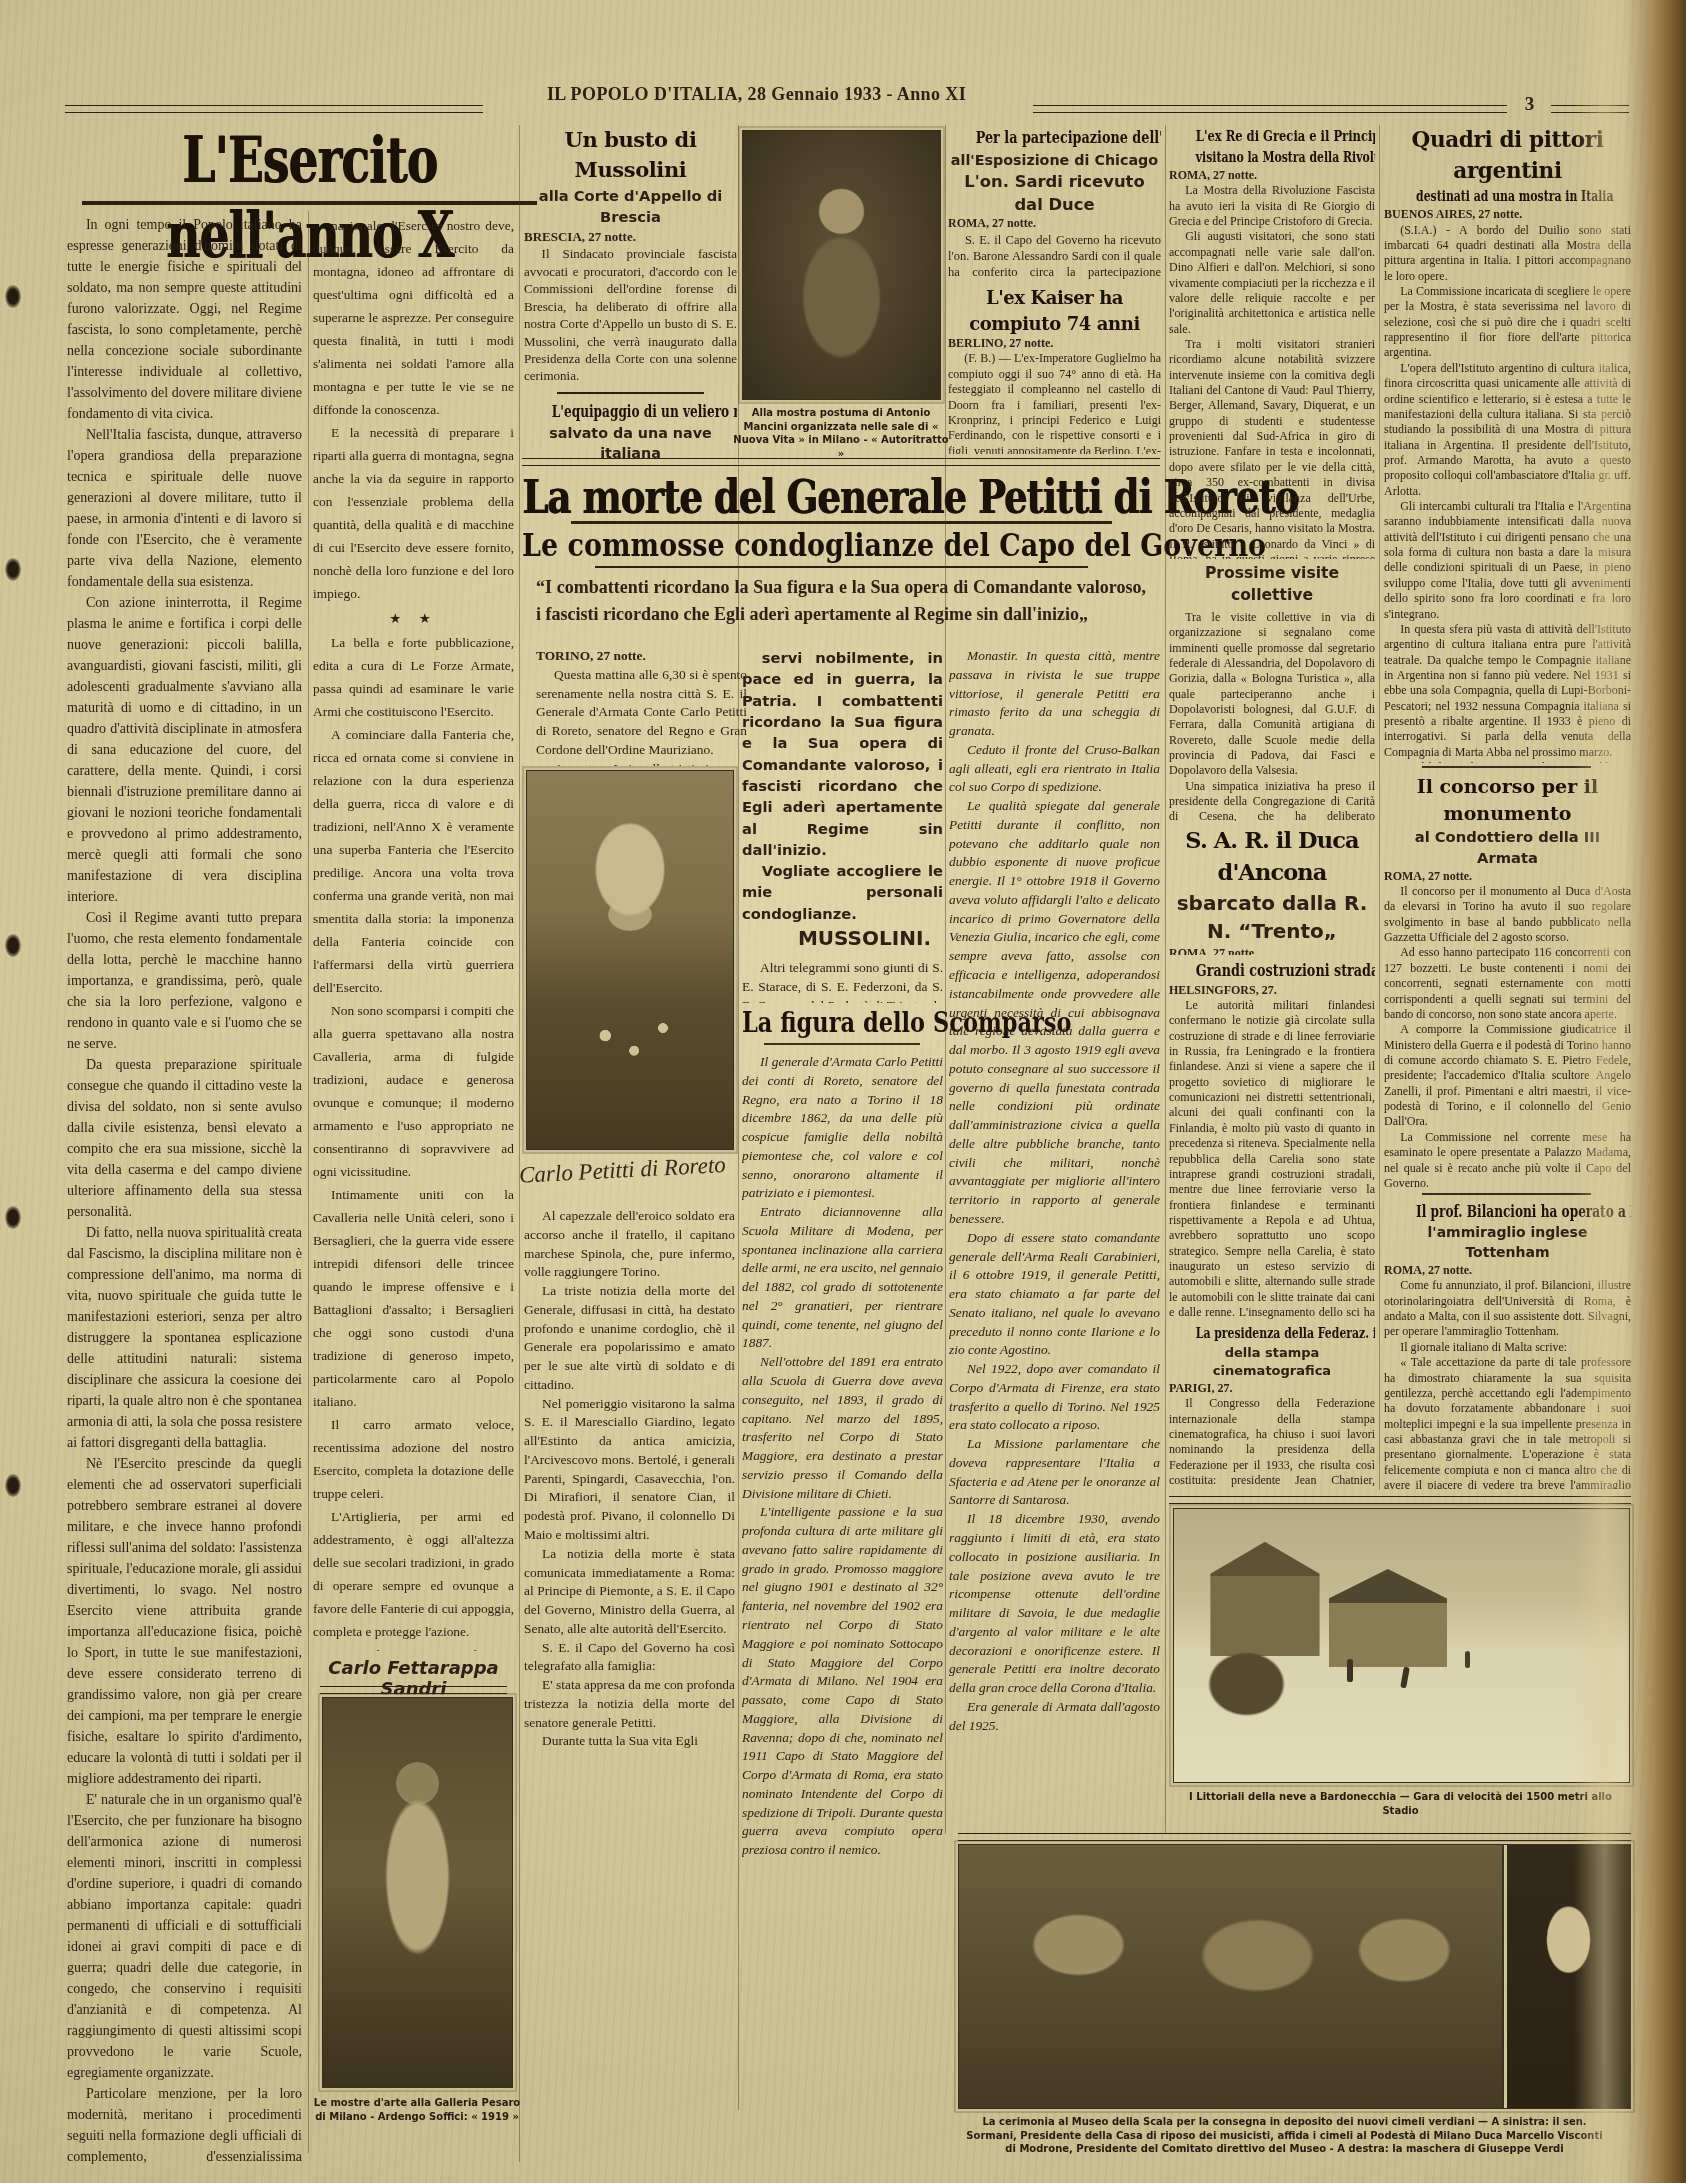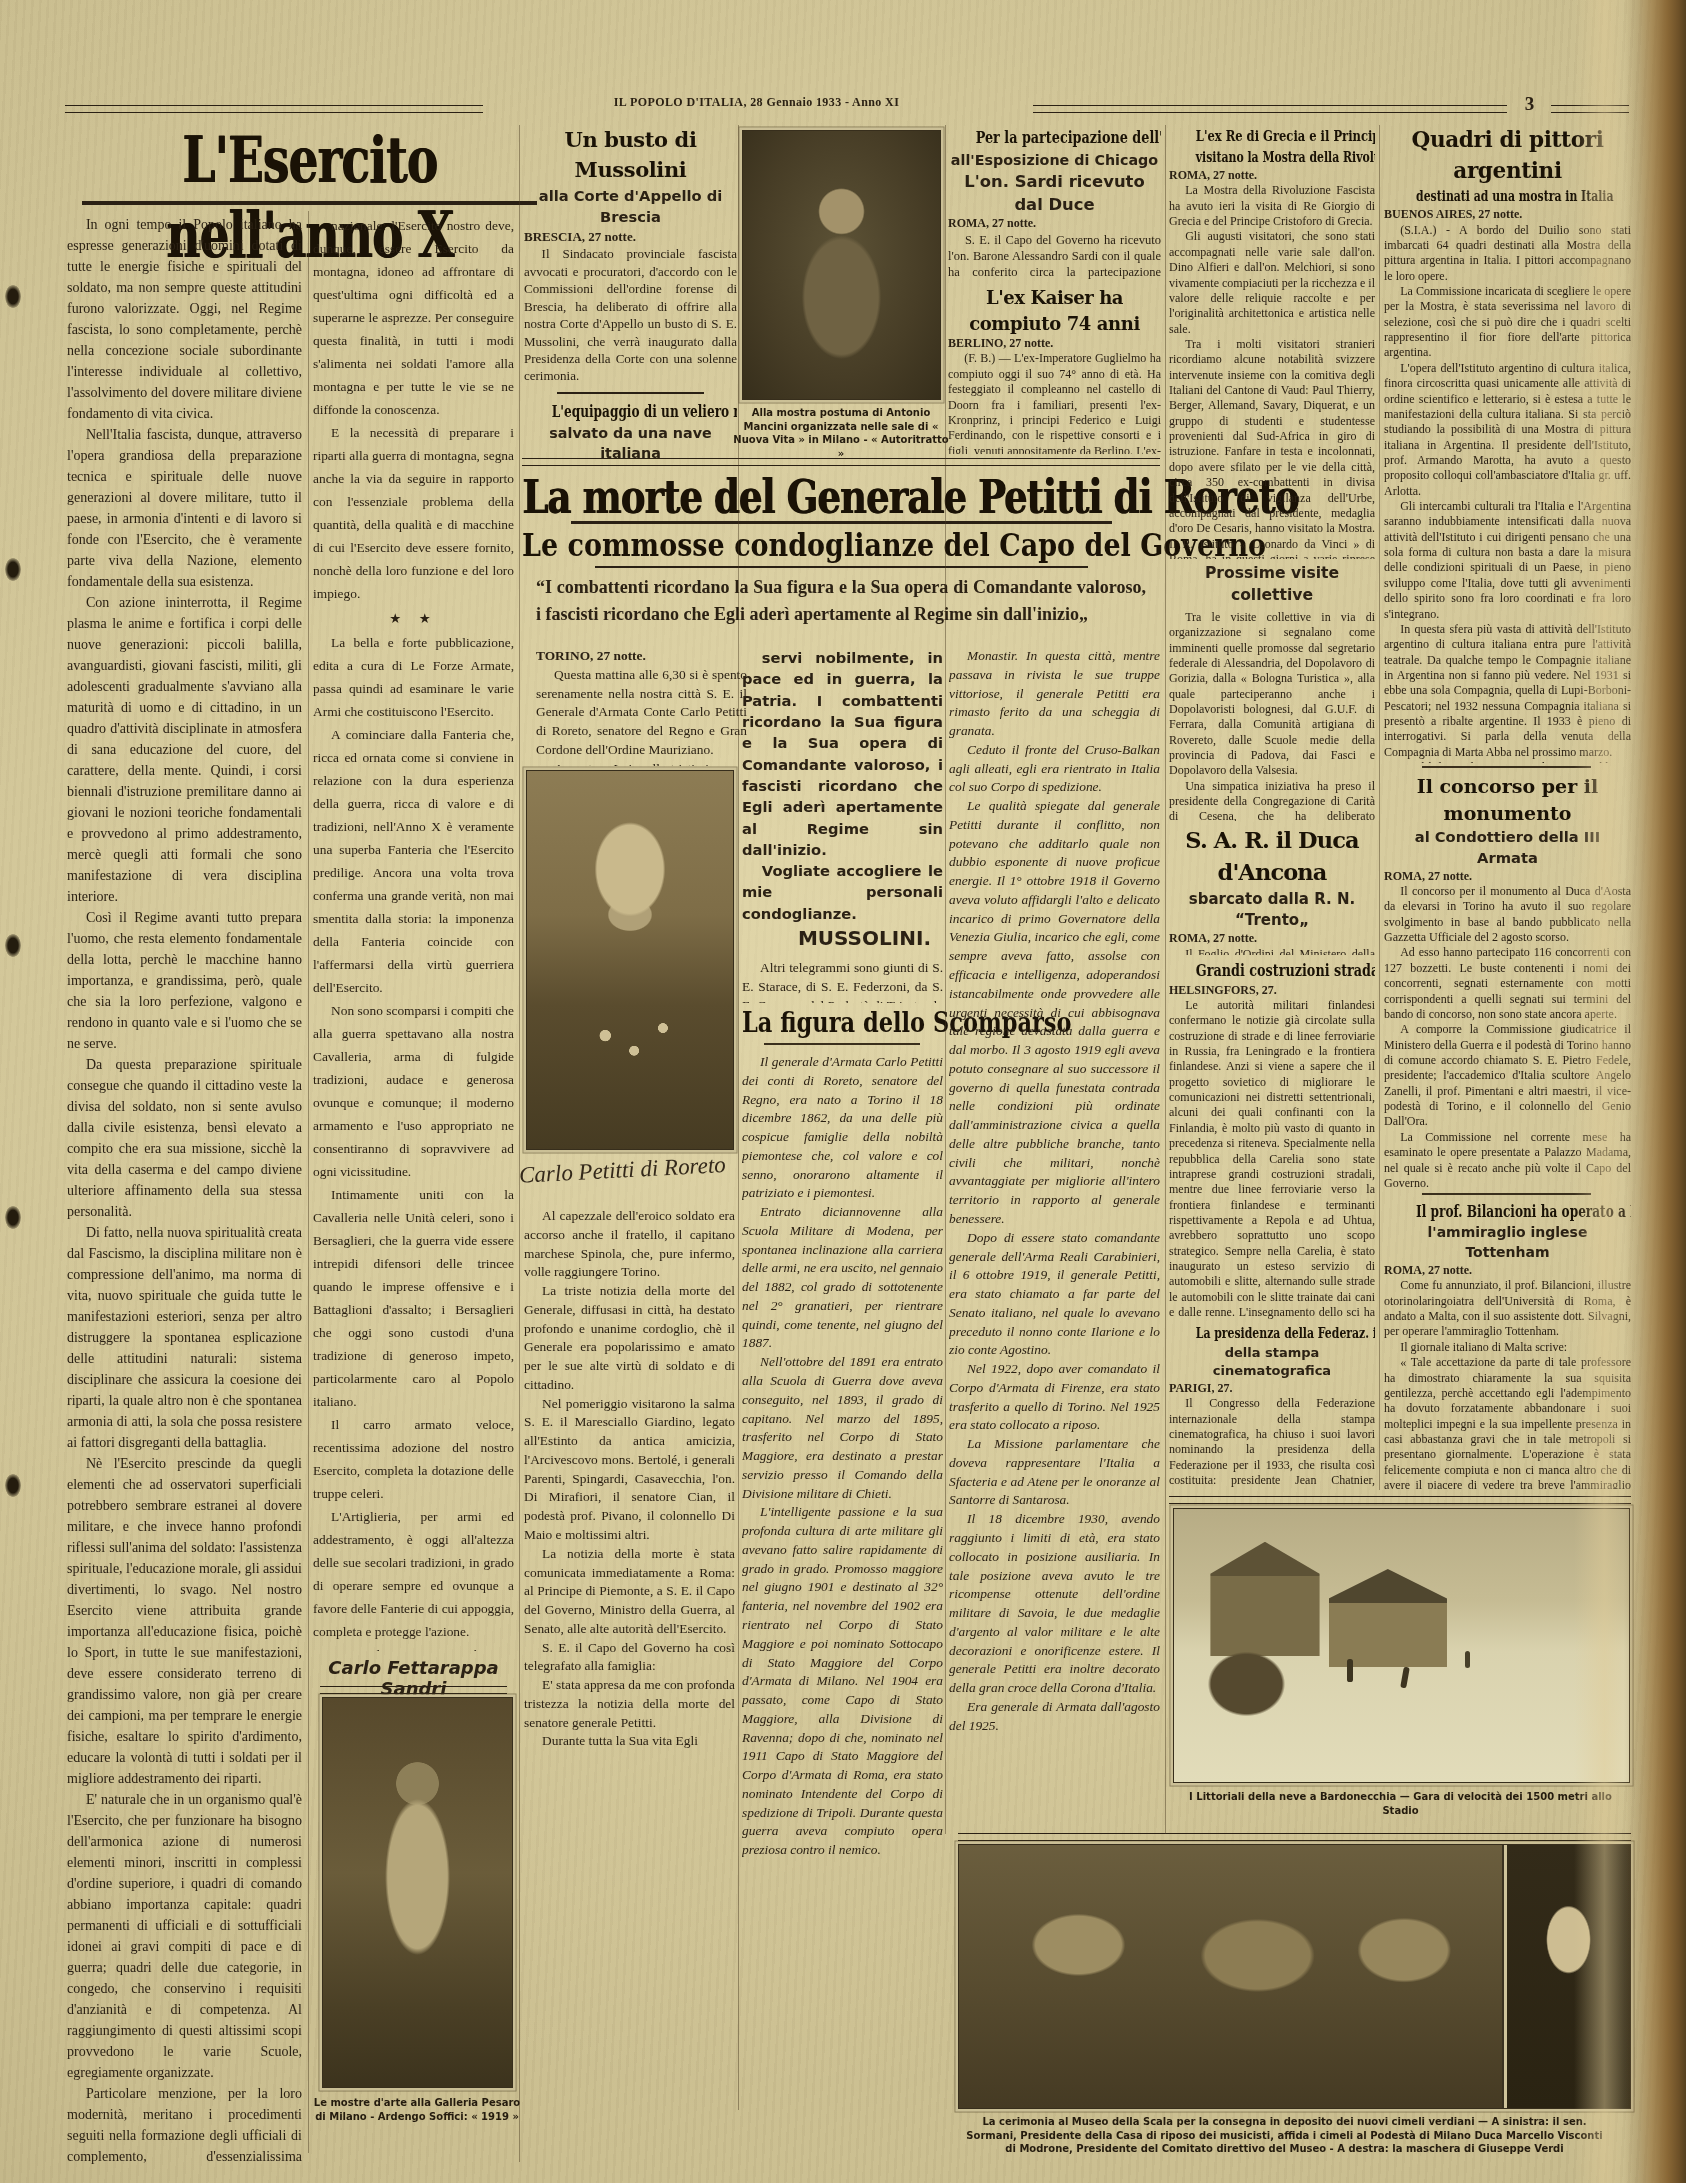--- a/index.html
+++ b/index.html
@@ -41,21 +41,21 @@
 
   <div class="holes noi">
     <b style="top:285px"></b>
       <b style="top:558px"></b>
       <b style="top:934px"></b>
       <b style="top:1206px"></b>
       <b style="top:1474px"></b>
   </div>
 
   <div class="abs dblrule" style="left:65px;top:105px;width:418px"></div>
-  <div class="abs" style="left:484px;top:95px;width:545px;text-align:center;font-weight:bold;font-size:12px;letter-spacing:0.4px">IL POPOLO D'ITALIA, 28 Gennaio 1933 - Anno XI</div>
+  <div class="abs" style="left:484px;top:84px;width:545px;text-align:center;font-weight:bold;font-size:18px;letter-spacing:0.4px">IL POPOLO D'ITALIA, 28 Gennaio 1933 - Anno XI</div>
   <div class="abs dblrule" style="left:1033px;top:105px;width:474px"></div>
   <div class="abs" style="left:1515px;top:93px;width:29px;text-align:center;font-weight:bold;font-size:19px">3</div>
   <div class="abs dblrule" style="left:1551px;top:105px;width:78px"></div>
 
   <div class="abs blackhead" style="left:65px;top:123px;width:489px;font-size:47px;text-align:center;transform:scaleY(1.35);transform-origin:50% 0;letter-spacing:-0.9px;text-shadow:0.9px 0 0 #1a1206">L'Esercito nell'anno X</div>
   <div class="abs hrule" style="left:82px;top:201px;width:455px;height:3.5px"></div>
 
   <div class="abs colbox" style="left:67px;top:214px;width:235px;height:1956px;font-size:14px;line-height:21px">
       <p>In ogni tempo il Popolo italiano ha espresse generazioni d'uomini dotati di tutte le energie fisiche e spirituali del soldato, ma non sempre queste attitudini furono valorizzate. Oggi, nel Regime fascista, lo sono completamente, perchè nella concezione sociale subordinante l'interesse individuale al collettivo, l'assolvimento del dovere militare diviene fondamento di vita civica.</p>
       <p>Nell'Italia fascista, dunque, attraverso l'opera grandiosa della preparazione tecnica e spirituale delle nuove generazioni al dovere militare, tutto il paese, in armonia d'intenti e di lavoro si fonde con l'Esercito, che è veramente parte viva della Nazione, elemento fondamentale della sua esistenza.</p>
@@ -205,21 +205,21 @@
   </div>
   <div class="abs colbox" style="left:1169px;top:562px;width:206px;height:259px">
     <div class="center" style="font-family:'DejaVu Sans',sans-serif;font-weight:bold;font-size:15.6px;margin-bottom:3.5px">Prossime visite collettive</div>
     <div class="smallbody">
         <p>Tra le visite collettive in via di organizzazione si segnalano come imminenti quelle promosse dal segretario federale di Alessandria, del Dopolavoro di Gorizia, dalla « Bologna Turistica », alla quale parteciperanno anche i Dopolavoristi bolognesi, dal G.U.F. di Ferrara, dalla Comunità artigiana di Rovereto, dalle Scuole medie della provincia di Padova, dai Fasci e Dopolavoro della Valsesia.</p>
         <p>Una simpatica iniziativa ha preso il presidente della Congregazione di Carità di Cesena, che ha deliberato opportunamente di inviare alcuni giovani sottofattori ed altri addetti all'Azienda agraria della Congregazione stessa a Roma per visitarvi la Mostra e le Bonifiche Pontine.</p>
       </div>
   </div>
   <div class="abs colbox" style="left:1169px;top:825px;width:206px;height:130px">
     <div class="blackhead center" style="font-size:22.5px;letter-spacing:-0.9px">S. A. R. il Duca d'Ancona</div>
-    <div class="center" style="font-family:'DejaVu Sans',sans-serif;font-weight:bold;font-size:15px">sbarcato dalla R. N. “Trento„</div>
+    <div class="center" style="font-family:'DejaVu Sans',sans-serif;font-weight:bold;font-size:20px">sbarcato dalla R. N. “Trento„</div>
     <div class="dateline smallbody">ROMA, 27 notte.</div>
     <div class="smallbody">
         <p>Il Foglio d'Ordini del Ministero della Marina reca: « Il tenente di vascello S. A. R. Eugenio di Savoia, Duca di Ancona, con la data del 18 c. a., è sbarcato dalla regia nave Trento, rimanendo disponibile ».</p>
       </div>
   </div>
   <div class="abs colbox" style="left:1169px;top:958px;width:206px;height:361px">
     <div class="blackhead center condense" style="font-size:17.3px">Grandi costruzioni stradali in Russia</div>
     <div class="dateline smallbody">HELSINGFORS, 27.</div>
     <div class="smallbody">
         <p>Le autorità militari finlandesi confermano le notizie già circolate sulla costruzione di strade e di linee ferroviarie in Russia, fra Leningrado e la frontiera finlandese. Anzi si viene a sapere che il progetto sovietico di migliorare le comunicazioni nei distretti settentrionali, alcuni dei quali confinanti con la Finlandia, è molto più vasto di quanto in precedenza si riteneva. Specialmente nella repubblica della Carelia sono state intraprese grandi costruzioni stradali, mentre due linee ferroviarie verso la frontiera finlandese e terminanti rispettivamente a Repola e ad Uhtua, avrebbero soprattutto uno scopo strategico. Sempre nella Carelia, è stato inaugurato un esteso servizio di automobili e slitte, alternando sulle strade le automobili con le slitte trainate dai cani e dalle renne. L'insegnamento dello sci ha preso un grande sviluppo fra quelle popolazioni.</p>

